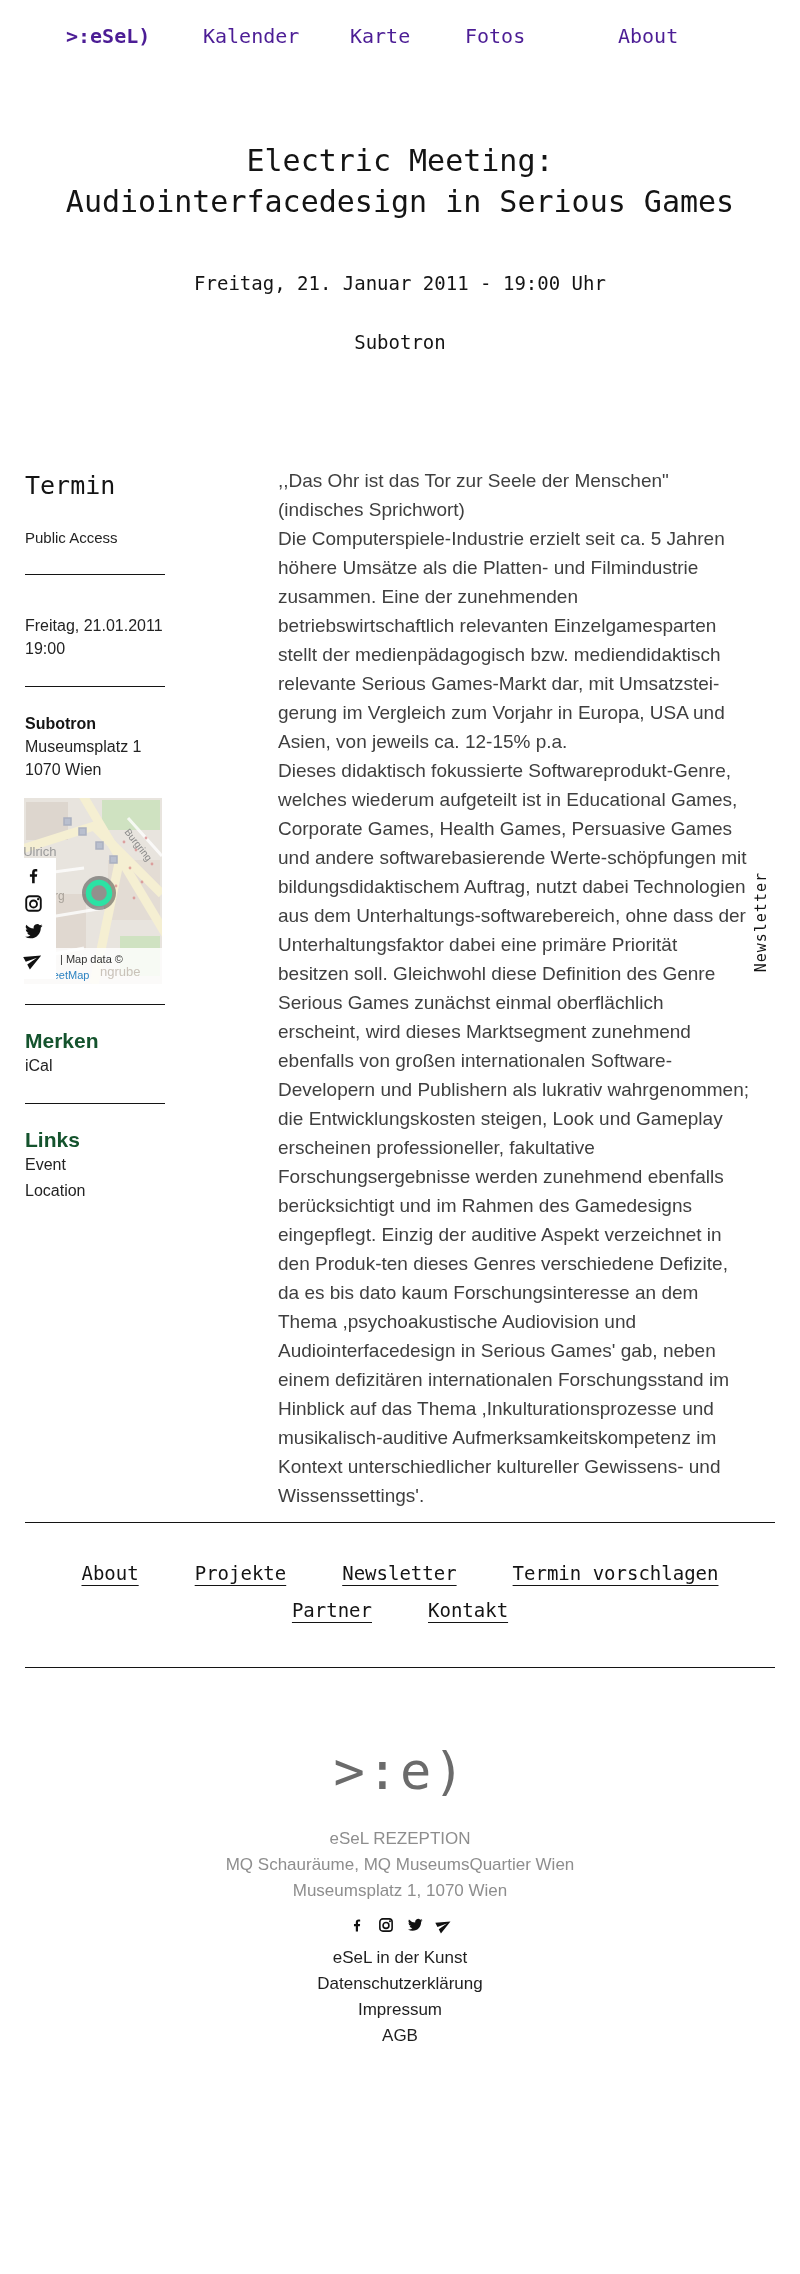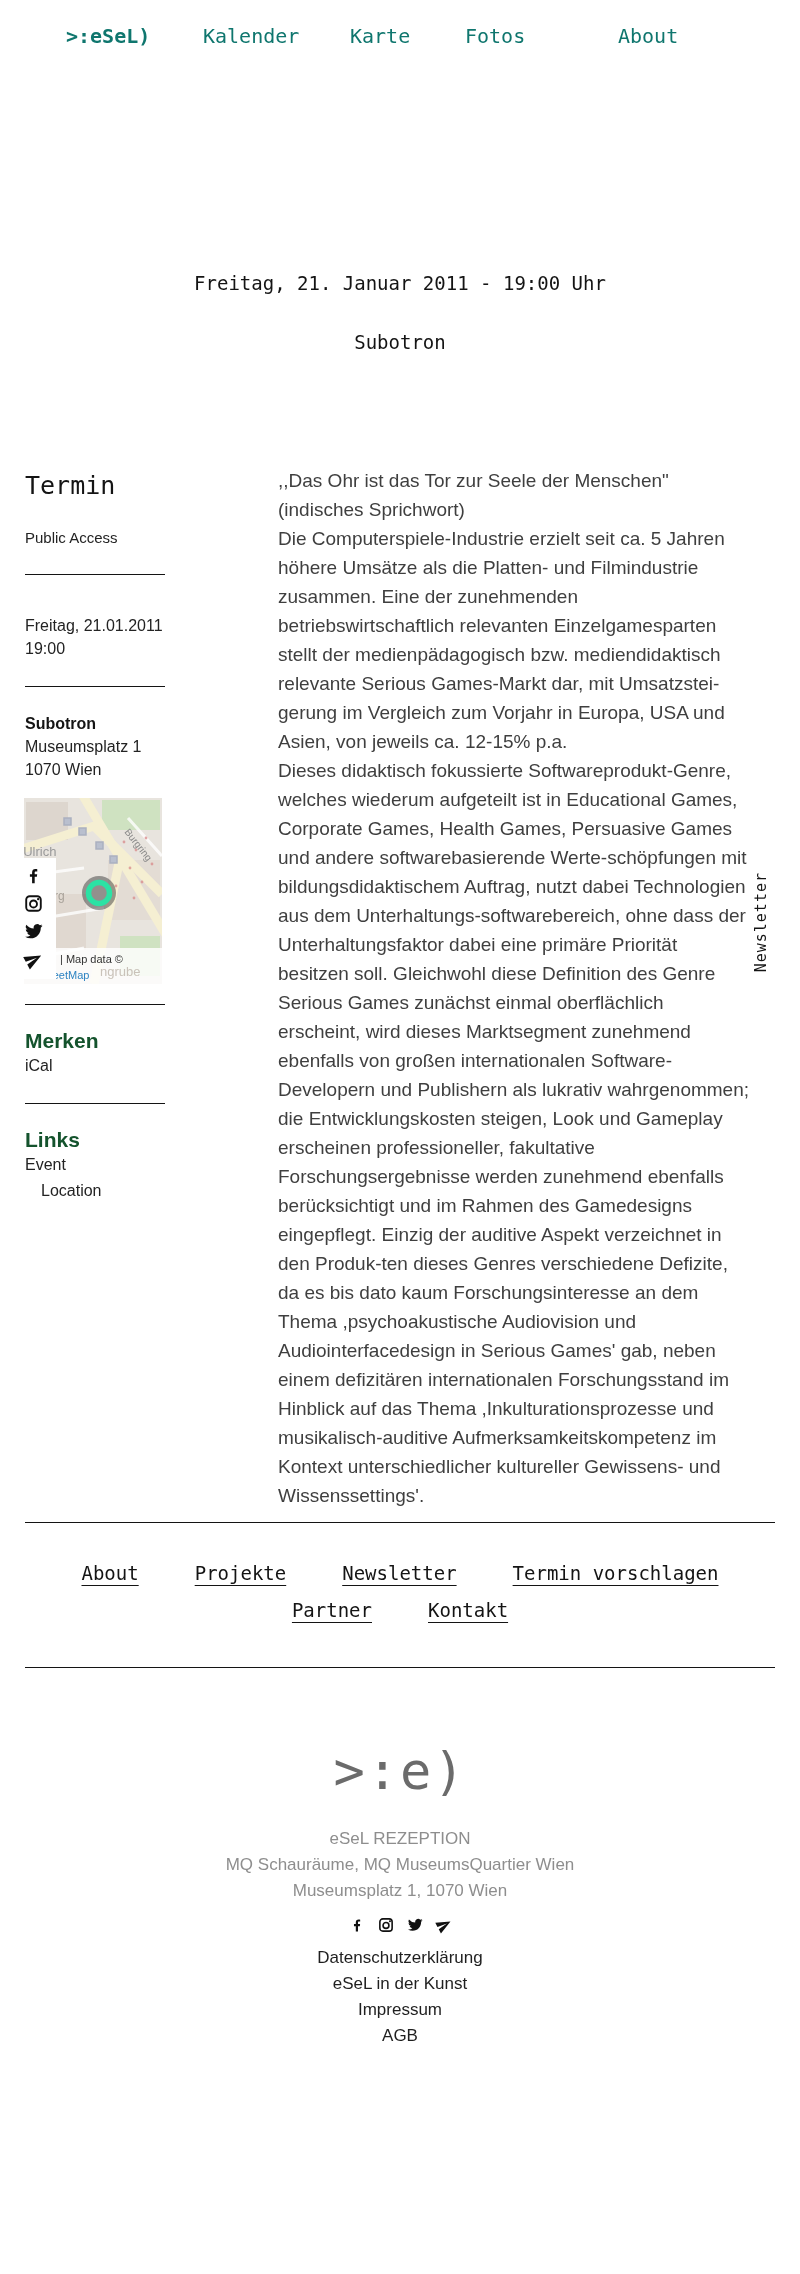--- a/index.html
+++ b/index.html
@@ -15,21 +15,21 @@
     overflow: hidden;
   }
   .mono { font-family: "DejaVu Sans Mono", monospace; }
 
   
   .topnav a {
     position: absolute;
     top: 24px;
     font-family: "DejaVu Sans Mono", monospace;
     font-size: 20px;
-    color: #0f766e;
+    color: #4c1d95;
     text-decoration: none;
     cursor: pointer;
     white-space: nowrap;
   }
   .nav-logo    { left: 66px;  font-weight: bold; }
   .nav-item-0  { left: 203px; }
   .nav-item-1  { left: 350px; }
   .nav-item-2  { left: 465px; }
   .nav-item-3  { left: 618px; }
 
@@ -119,21 +119,21 @@
   }
   .sb-link {
     display: block;
     margin-top: 4px;
     font-size: 16px;
     color: #232323;
     text-decoration: none;
     cursor: pointer;
   }
   .sb-hr4 { margin-top: 28px; }
-  .sb-link + .sb-link { margin-top: 8px; margin-left: 16px; }
+  .sb-link + .sb-link { margin-top: 8px; }
 
   
   .share-strip {
     position: absolute;
     left: 18px; top: 858px;
     width: 38px;
     background: #ffffff;
     padding: 8px 0 10px 6px;
     z-index: 2;
     display: flex;
@@ -240,20 +240,24 @@
 <div class="page">
 
   <nav class="topnav">
     <a class="nav-logo">&gt;:eSeL)</a>
     <a class="nav-item-0">Kalender</a>
     <a class="nav-item-1">Karte</a>
     <a class="nav-item-2">Fotos</a>
     <a class="nav-item-3">About</a>
   </nav>
 
+  <h1 class="title">
+    <span>Electric Meeting:</span><br>
+    <span>Audiointerfacedesign in Serious Games</span>
+  </h1>
   <div class="event-datetime">Freitag, 21. Januar 2011 - 19:00 Uhr</div>
   <div class="event-venue">
     <a>Subotron</a>
   </div>
 
   <aside class="sidebar">
     <h2 class="sb-title mono">Termin</h2>
     <div class="sb-access">Public Access</div>
     <hr class="sb-hr">
     <div class="sb-datetime">
@@ -400,20 +404,20 @@
             <path d="M23.44 4.83c-.81.36-1.68.61-2.6.72a4.52 4.52 0 0 0 1.98-2.49c-.87.52-1.84.89-2.87 1.09a4.51 4.51 0 0 0-7.69 4.11A12.8 12.8 0 0 1 2.96 3.57a4.51 4.51 0 0 0 1.4 6.02 4.49 4.49 0 0 1-2.05-.57v.06a4.51 4.51 0 0 0 3.62 4.42c-.67.18-1.37.21-2.04.08a4.52 4.52 0 0 0 4.21 3.13 9.05 9.05 0 0 1-5.6 1.93c-.36 0-.72-.02-1.08-.06a12.77 12.77 0 0 0 6.92 2.03c8.3 0 12.84-6.88 12.84-12.84l-.01-.58a9.17 9.17 0 0 0 2.27-2.36z"></path>
           </svg>
       </a>
       <a aria-label="telegram">
         <svg viewBox="0 0 24 24" fill="currentColor" style="transform:rotate(-28deg)">
             <path d="M2.01 21 23 12 2.01 3 2 10l15 2-15 2z"></path>
           </svg>
       </a>
     </div>
     <div class="footer-links">
+      <a>eSeL in der Kunst</a>
       <a>Datenschutzerklärung</a>
-      <a>eSeL in der Kunst</a>
       <a>Impressum</a>
       <a>AGB</a>
     </div>
   </footer>
 
 </div>
 
 </body></html>

